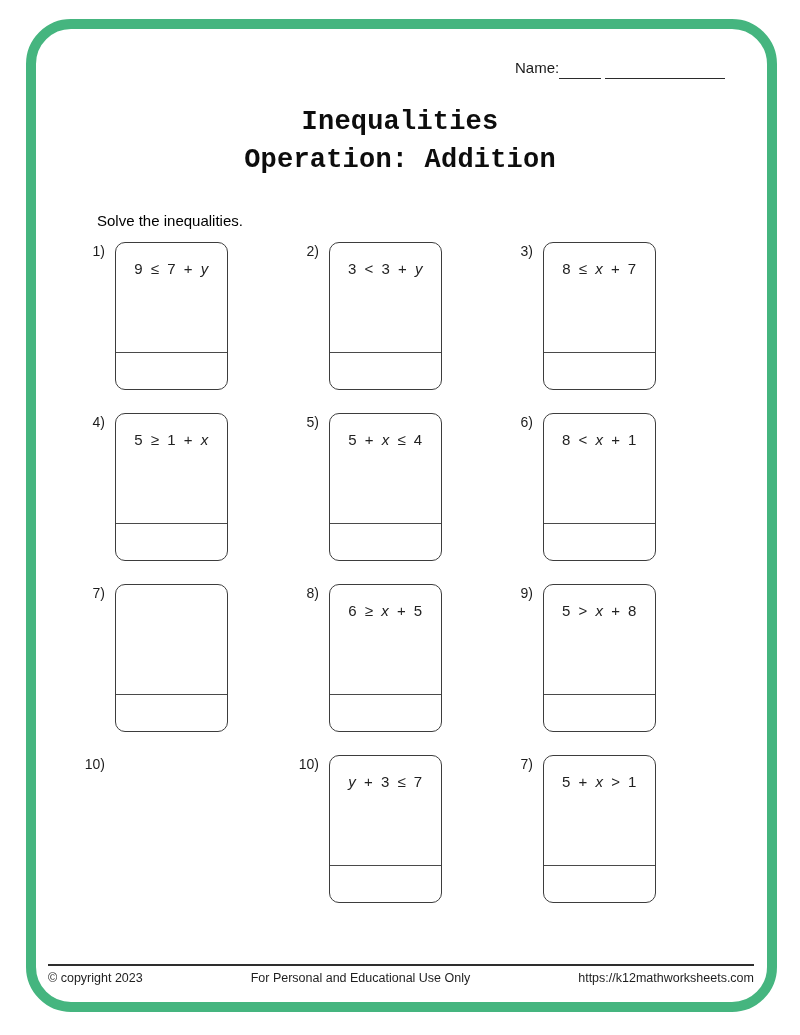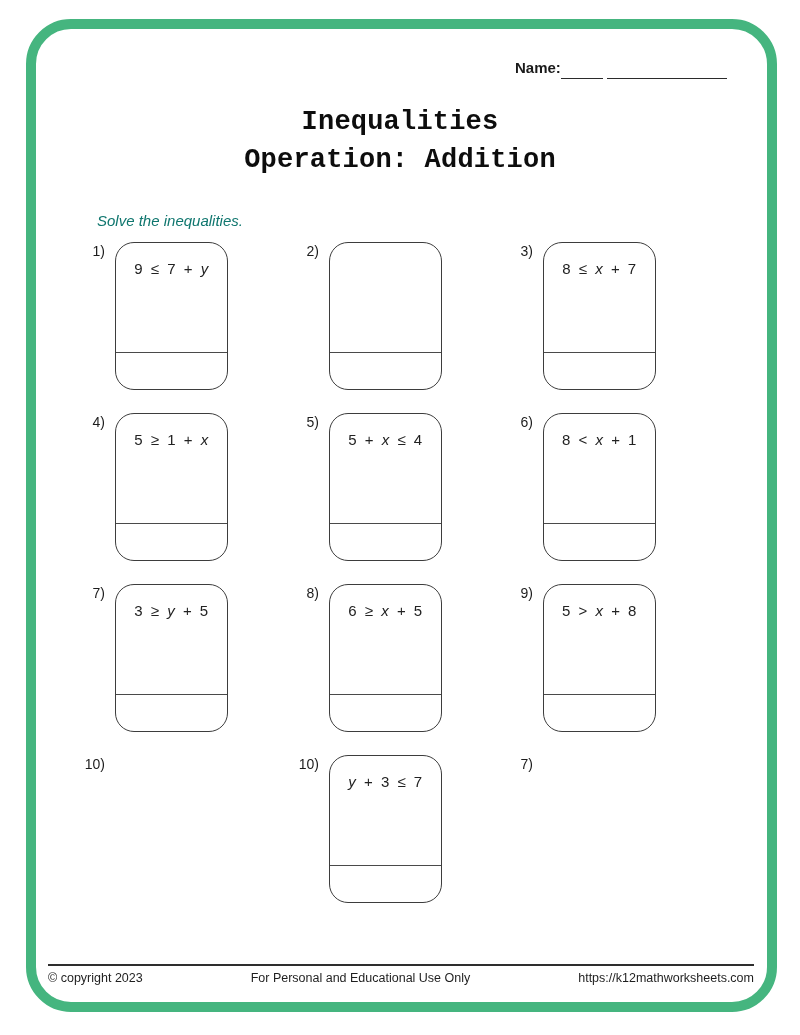--- a/index.html
+++ b/index.html
@@ -32,21 +32,20 @@
     top: 57px;
     display: flex;
     align-items: flex-end;
     height: 22px;
   }
   .name-label {
     font-size: 15px;
     color: #1a1a1a;
     margin-right: 0;
     line-height: 22px;
-    font-weight: bold;
   }
   .name-line {
     border-bottom: 1.5px solid #2b2b2b;
     height: 20px;
   }
   .name-line.seg1 { width: 42px; margin-right: 4px; }
   .name-line.seg2 { width: 120px; }
   
   .title-block {
     position: absolute;
@@ -60,22 +59,21 @@
     color: #0d0d0d;
     letter-spacing: 0.2px;
     font-family: Liberation Mono, monospace;
   }
   
   .instruction {
     position: absolute;
     left: 97px;
     top: 212px;
     font-size: 15px;
-    color: #0f766e;
-    font-style: italic;
+    color: #000000;
   }
   
   .cell {
     position: absolute;
     display: flex;
     align-items: flex-start;
   }
   .plabel {
     width: 40px;
     padding-right: 10px;
@@ -84,21 +82,21 @@
     font-size: 14px;
     color: #1c1c1c;
     margin-top: 1px;
   }
   .pbox {
     position: relative;
     width: 113px;
     height: 148px;
     box-sizing: border-box;
     border: 1.5px solid #3d3d3d;
-    border-radius: 19px;
+    border-radius: 10px;
     background: #ffffff;
   }
   .expr {
     padding-top: 17px;
     text-align: center;
     font-size: 15px;
     color: #222222;
     word-spacing: 3px;
     letter-spacing: 0.5px;
   }
@@ -165,20 +163,21 @@
 <div class="cell c1 r1">
   <div class="plabel">1)</div>
   <div class="pbox">
     <div class="expr">9 ≤ 7 + <i>y</i></div>
     <div class="answer-area"></div>
   </div>
 </div>
 <div class="cell c2 r1">
   <div class="plabel">2)</div>
   <div class="pbox">
+    <div class="expr">3 &lt; 3 + <i>y</i></div>
     <div class="answer-area"></div>
   </div>
 </div>
 <div class="cell c3 r1">
   <div class="plabel">3)</div>
   <div class="pbox">
     <div class="expr">8 ≤ <i>x</i> + 7</div>
     <div class="answer-area"></div>
   </div>
 </div>
@@ -201,21 +200,20 @@
   <div class="plabel">6)</div>
   <div class="pbox">
     <div class="expr">8 &lt; <i>x</i> + 1</div>
     <div class="answer-area"></div>
   </div>
 </div>
 
 <div class="cell c1 r3">
   <div class="plabel">7)</div>
   <div class="pbox">
-    <div class="expr">3 ≥ <i>y</i> + 5</div>
     <div class="answer-area"></div>
   </div>
 </div>
 <div class="cell c2 r3">
   <div class="plabel">8)</div>
   <div class="pbox">
     <div class="expr">6 ≥ <i>x</i> + 5</div>
     <div class="answer-area"></div>
   </div>
 </div>
@@ -232,20 +230,24 @@
 </div>
 <div class="cell c2 r4">
   <div class="plabel">10)</div>
   <div class="pbox">
     <div class="expr"><i>y</i> + 3 ≤ 7</div>
     <div class="answer-area"></div>
   </div>
 </div>
 <div class="cell c3 r4">
   <div class="plabel">7)</div>
+  <div class="pbox">
+    <div class="expr">5 + <i>x</i> &gt; 1</div>
+    <div class="answer-area"></div>
+  </div>
 </div>
 
 <div class="footer-rule"></div>
 <div class="footer-row">
   <span>© copyright 2023</span>
   <span class="center">For Personal and Educational Use Only</span>
   <span class="right">https://k12mathworksheets.com</span>
 </div>
 
 </body></html>

